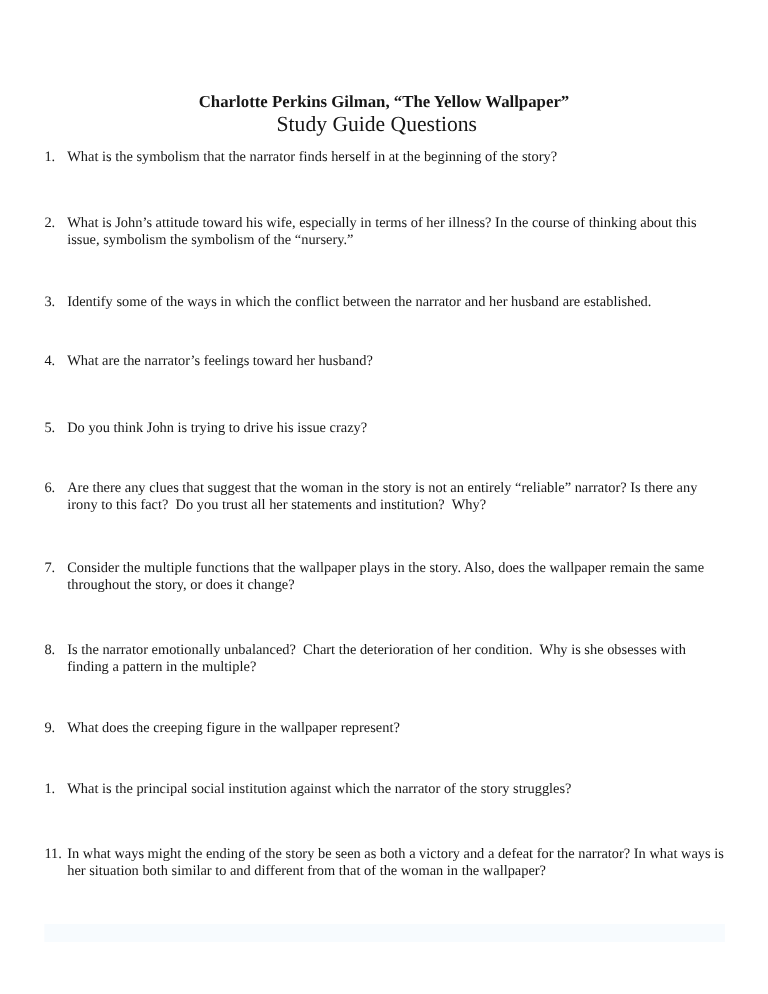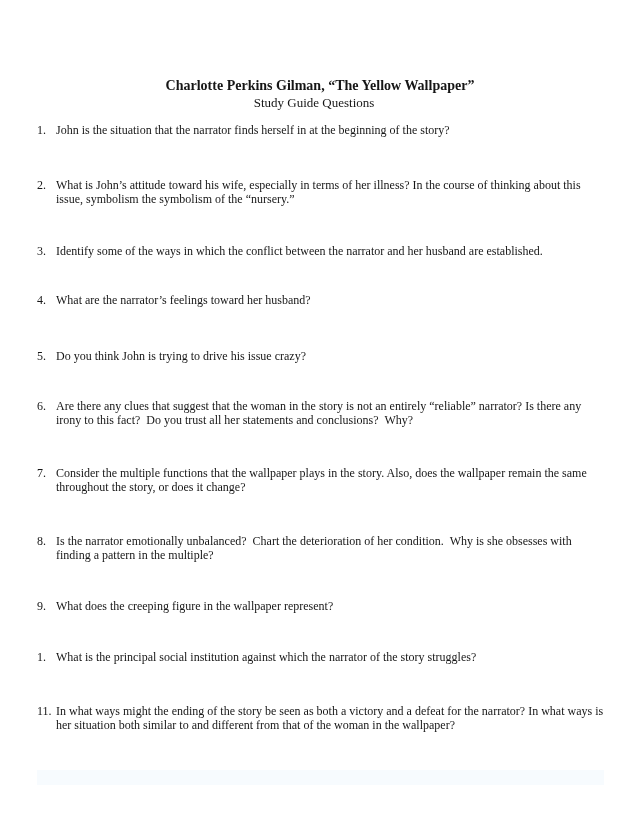--- a/index.html
+++ b/index.html
@@ -43,21 +43,21 @@
     font-size: 14px;
     line-height: 20px;
     font-weight: bold;
   }
   .subtitle {
     position: absolute;
     top: 96px;
     left: 0;
     width: 628px;
     text-align: center;
-    font-size: 13px;
+    font-size: 18px;
     line-height: 14px;
   }
 
   
   .q {
     position: absolute;
     left: 37px;
     width: 567px;
     display: flex;
     font-size: 12px;
@@ -80,21 +80,21 @@
 <body>
 
 <div class="page">
 
 
   <div class="title">Charlotte Perkins Gilman, “The Yellow Wallpaper”</div>
   <div class="subtitle">Study Guide Questions</div>
 
   <div class="q" style="top:124px">
     <span class="qnum">1.</span>
-    <div class="qtext">John is the situation that the narrator finds herself in at the beginning of the story?</div>
+    <div class="qtext">What is the symbolism that the narrator finds herself in at the beginning of the story?</div>
   </div>
 
   <div class="q" style="top:179px">
     <span class="qnum">2.</span>
     <div class="qtext">What is John’s attitude toward his wife, especially in terms of her illness? In the course of thinking about this issue, symbolism the symbolism of the “nursery.”</div>
   </div>
 
   <div class="q" style="top:245px">
     <span class="qnum">3.</span>
     <div class="qtext">Identify some of the ways in which the conflict between the narrator and her husband are established.</div>
@@ -105,21 +105,21 @@
     <div class="qtext">What are the narrator’s feelings toward her husband?</div>
   </div>
 
   <div class="q" style="top:350px">
     <span class="qnum">5.</span>
     <div class="qtext">Do you think John is trying to drive his issue crazy?</div>
   </div>
 
   <div class="q" style="top:400px">
     <span class="qnum">6.</span>
-    <div class="qtext">Are there any clues that suggest that the woman in the story is not an entirely “reliable” narrator? Is there any irony to this fact?  Do you trust all her statements and conclusions?  Why?</div>
+    <div class="qtext">Are there any clues that suggest that the woman in the story is not an entirely “reliable” narrator? Is there any irony to this fact?  Do you trust all her statements and institution?  Why?</div>
   </div>
 
   <div class="q" style="top:467px">
     <span class="qnum">7.</span>
     <div class="qtext">Consider the multiple functions that the wallpaper plays in the story. Also, does the wallpaper remain the same throughout the story, or does it change?</div>
   </div>
 
   <div class="q" style="top:535px">
     <span class="qnum">8.</span>
     <div class="qtext">Is the narrator emotionally unbalanced?  Chart the deterioration of her condition.  Why is she obsesses with finding a pattern in the multiple?</div>

